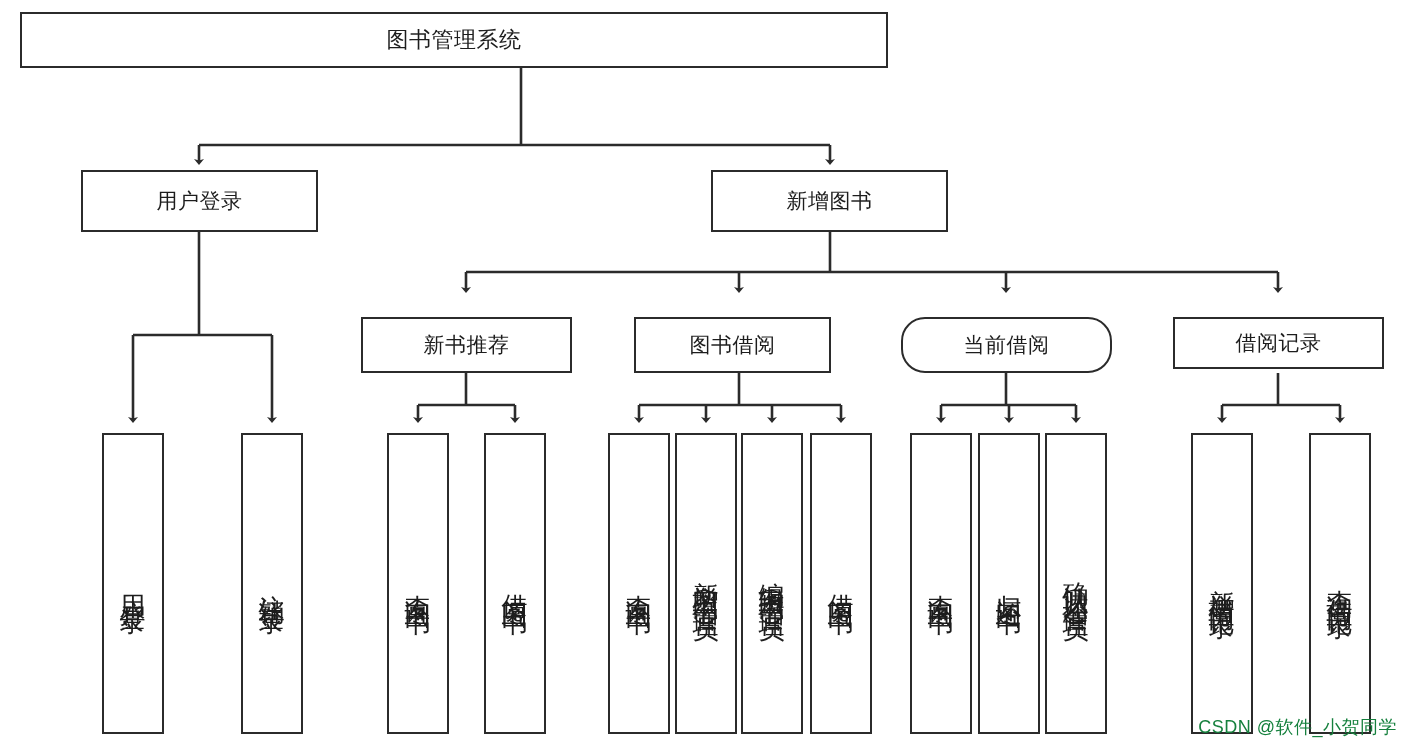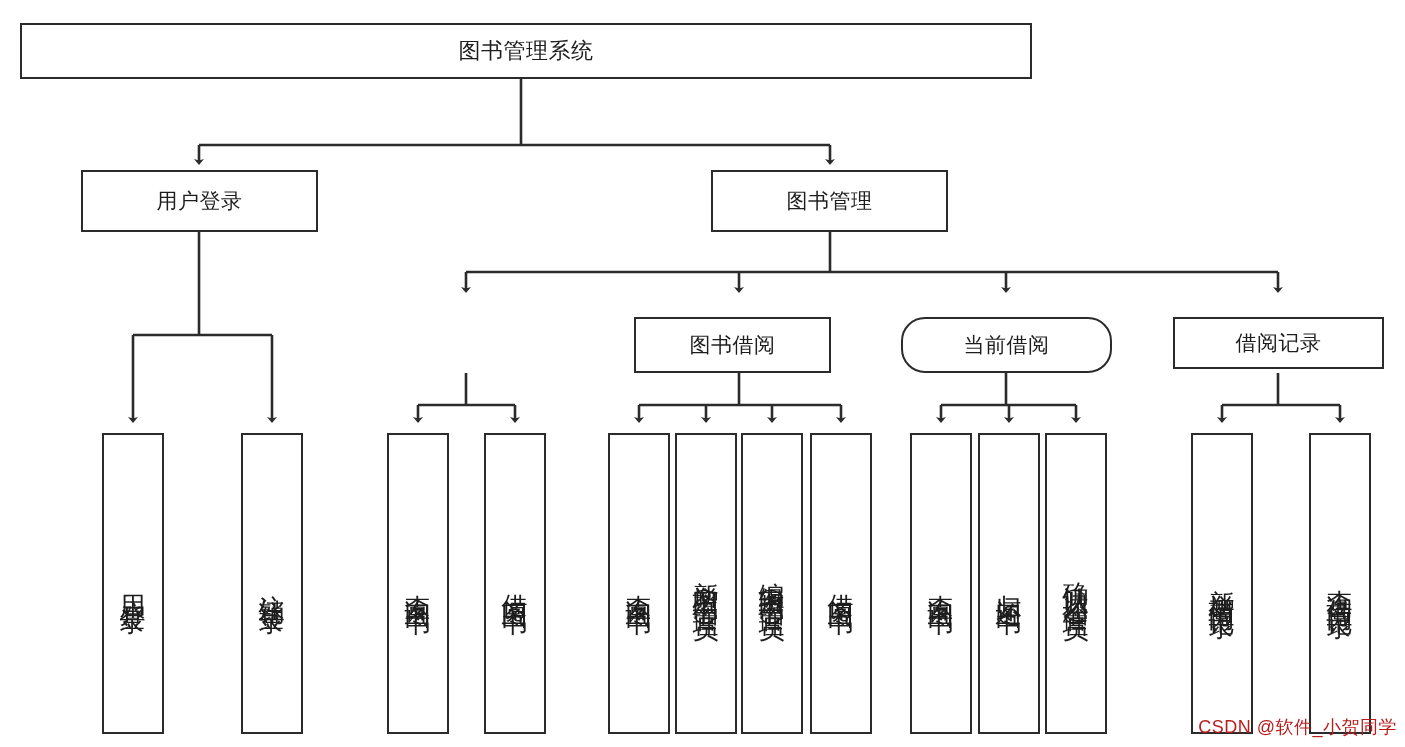--- a/index.html
+++ b/index.html
@@ -63,21 +63,21 @@
     letter-spacing: 5px;
     line-height: 1;
     text-align: center;
     white-space: nowrap;
   }
   #watermark {
     position: absolute;
     right: 8px;
     bottom: 8px;
     font-size: 18px;
-    color: #b91c1c;
+    color: #15803d;
     letter-spacing: 0.5px;
     z-index: 5;
     user-select: none;
   }
 </style>
 </head>
 <body>
 
 <div id="canvas">
 
@@ -124,31 +124,34 @@
       <path d="M1009,405 L1009,420" marker-end="url(#arrow)"></path>
       <path d="M1076,405 L1076,420" marker-end="url(#arrow)"></path>
 
       <path d="M1278,373 L1278,405"></path>
       <path d="M1222,405 L1340,405"></path>
       <path d="M1222,405 L1222,420" marker-end="url(#arrow)"></path>
       <path d="M1340,405 L1340,420" marker-end="url(#arrow)"></path>
     </g>
   </svg>
 
-  <div class="node horiz root" style="left:20px; top:12px; width:1012px; height:56px;margin-top:11px;">
+  <div class="node horiz root" style="left:20px; top:12px; width:868px; height:56px;">
     <span class="label">图书管理系统</span>
   </div>
 
   <div class="node horiz" style="left:81px; top:170px; width:237px; height:62px;">
     <span class="label">用户登录</span>
   </div>
   <div class="node horiz" style="left:711px; top:170px; width:237px; height:62px;">
-    <span class="label">图书管理</span>
-  </div>
-
+    <span class="label">新增图书</span>
+  </div>
+
+  <div class="node horiz" style="left:361px; top:317px; width:211px; height:56px;">
+    <span class="label">新书推荐</span>
+  </div>
   <div class="node horiz" style="left:634px; top:317px; width:197px; height:56px;">
     <span class="label">图书借阅</span>
   </div>
   <div class="node horiz" style="left:901px; top:317px; width:211px; height:56px;border-radius:24px;">
     <span class="label">当前借阅</span>
   </div>
   <div class="node horiz" style="left:1173px; top:317px; width:211px; height:52px;">
     <span class="label">借阅记录</span>
   </div>
 

